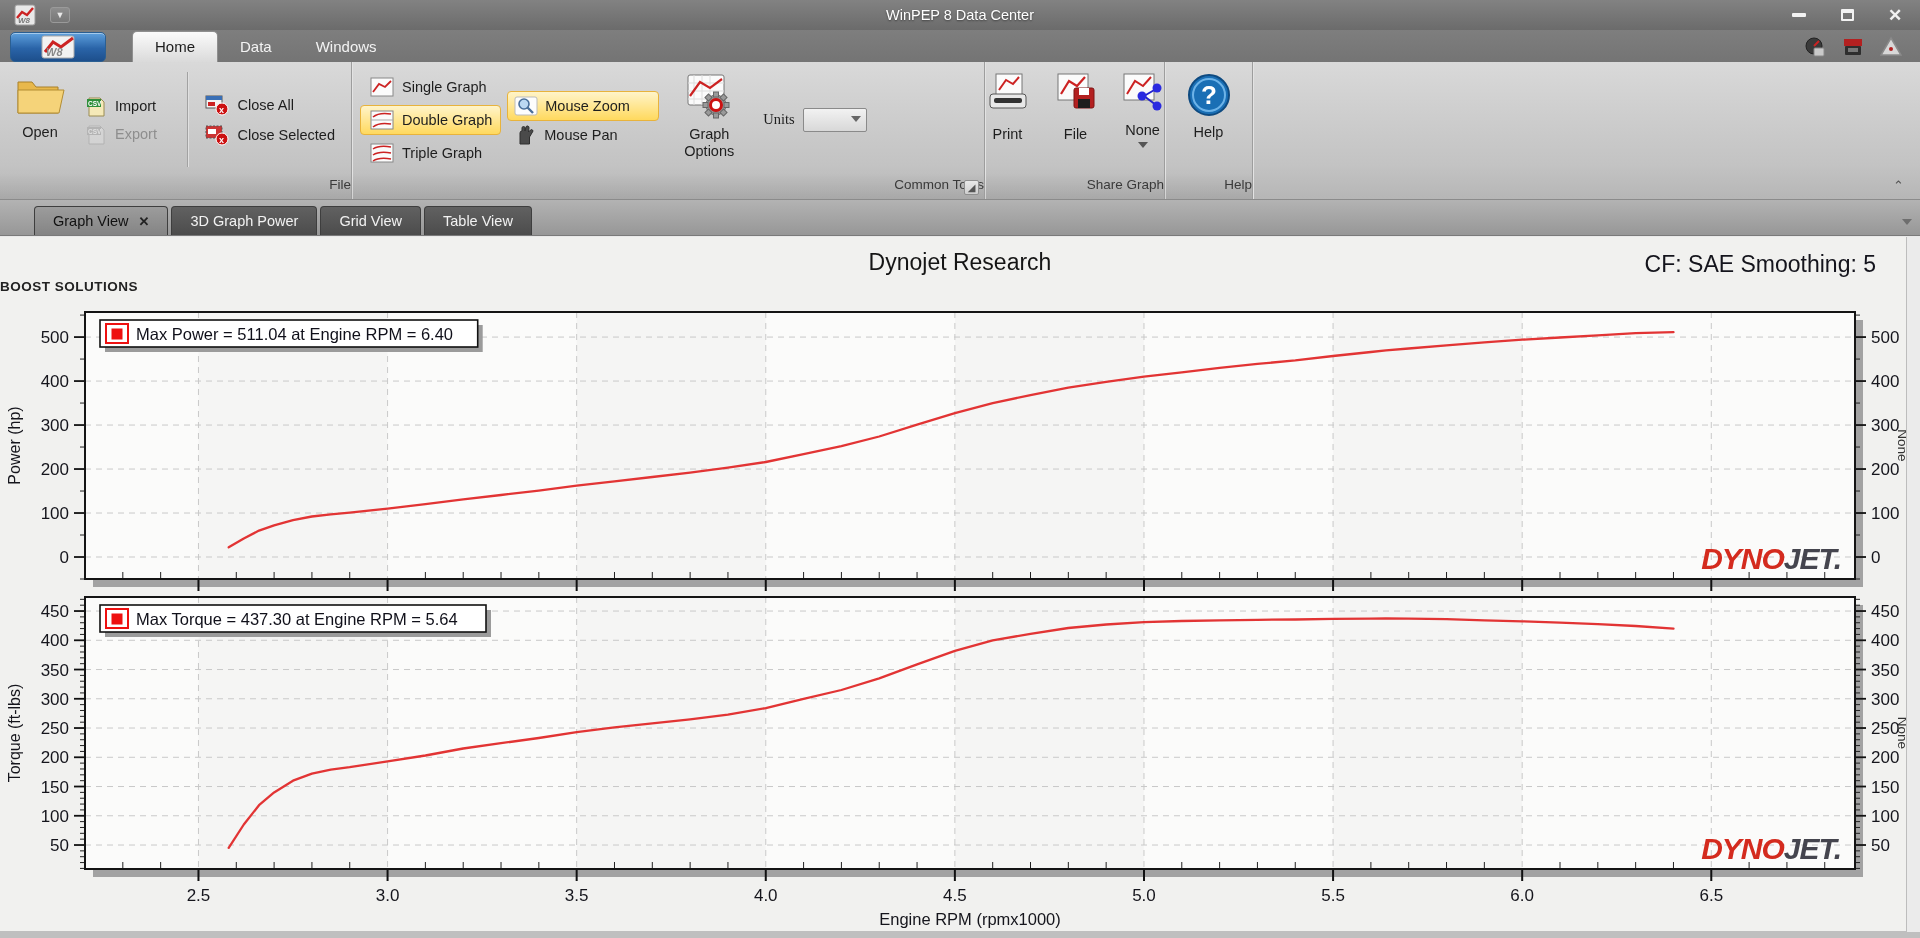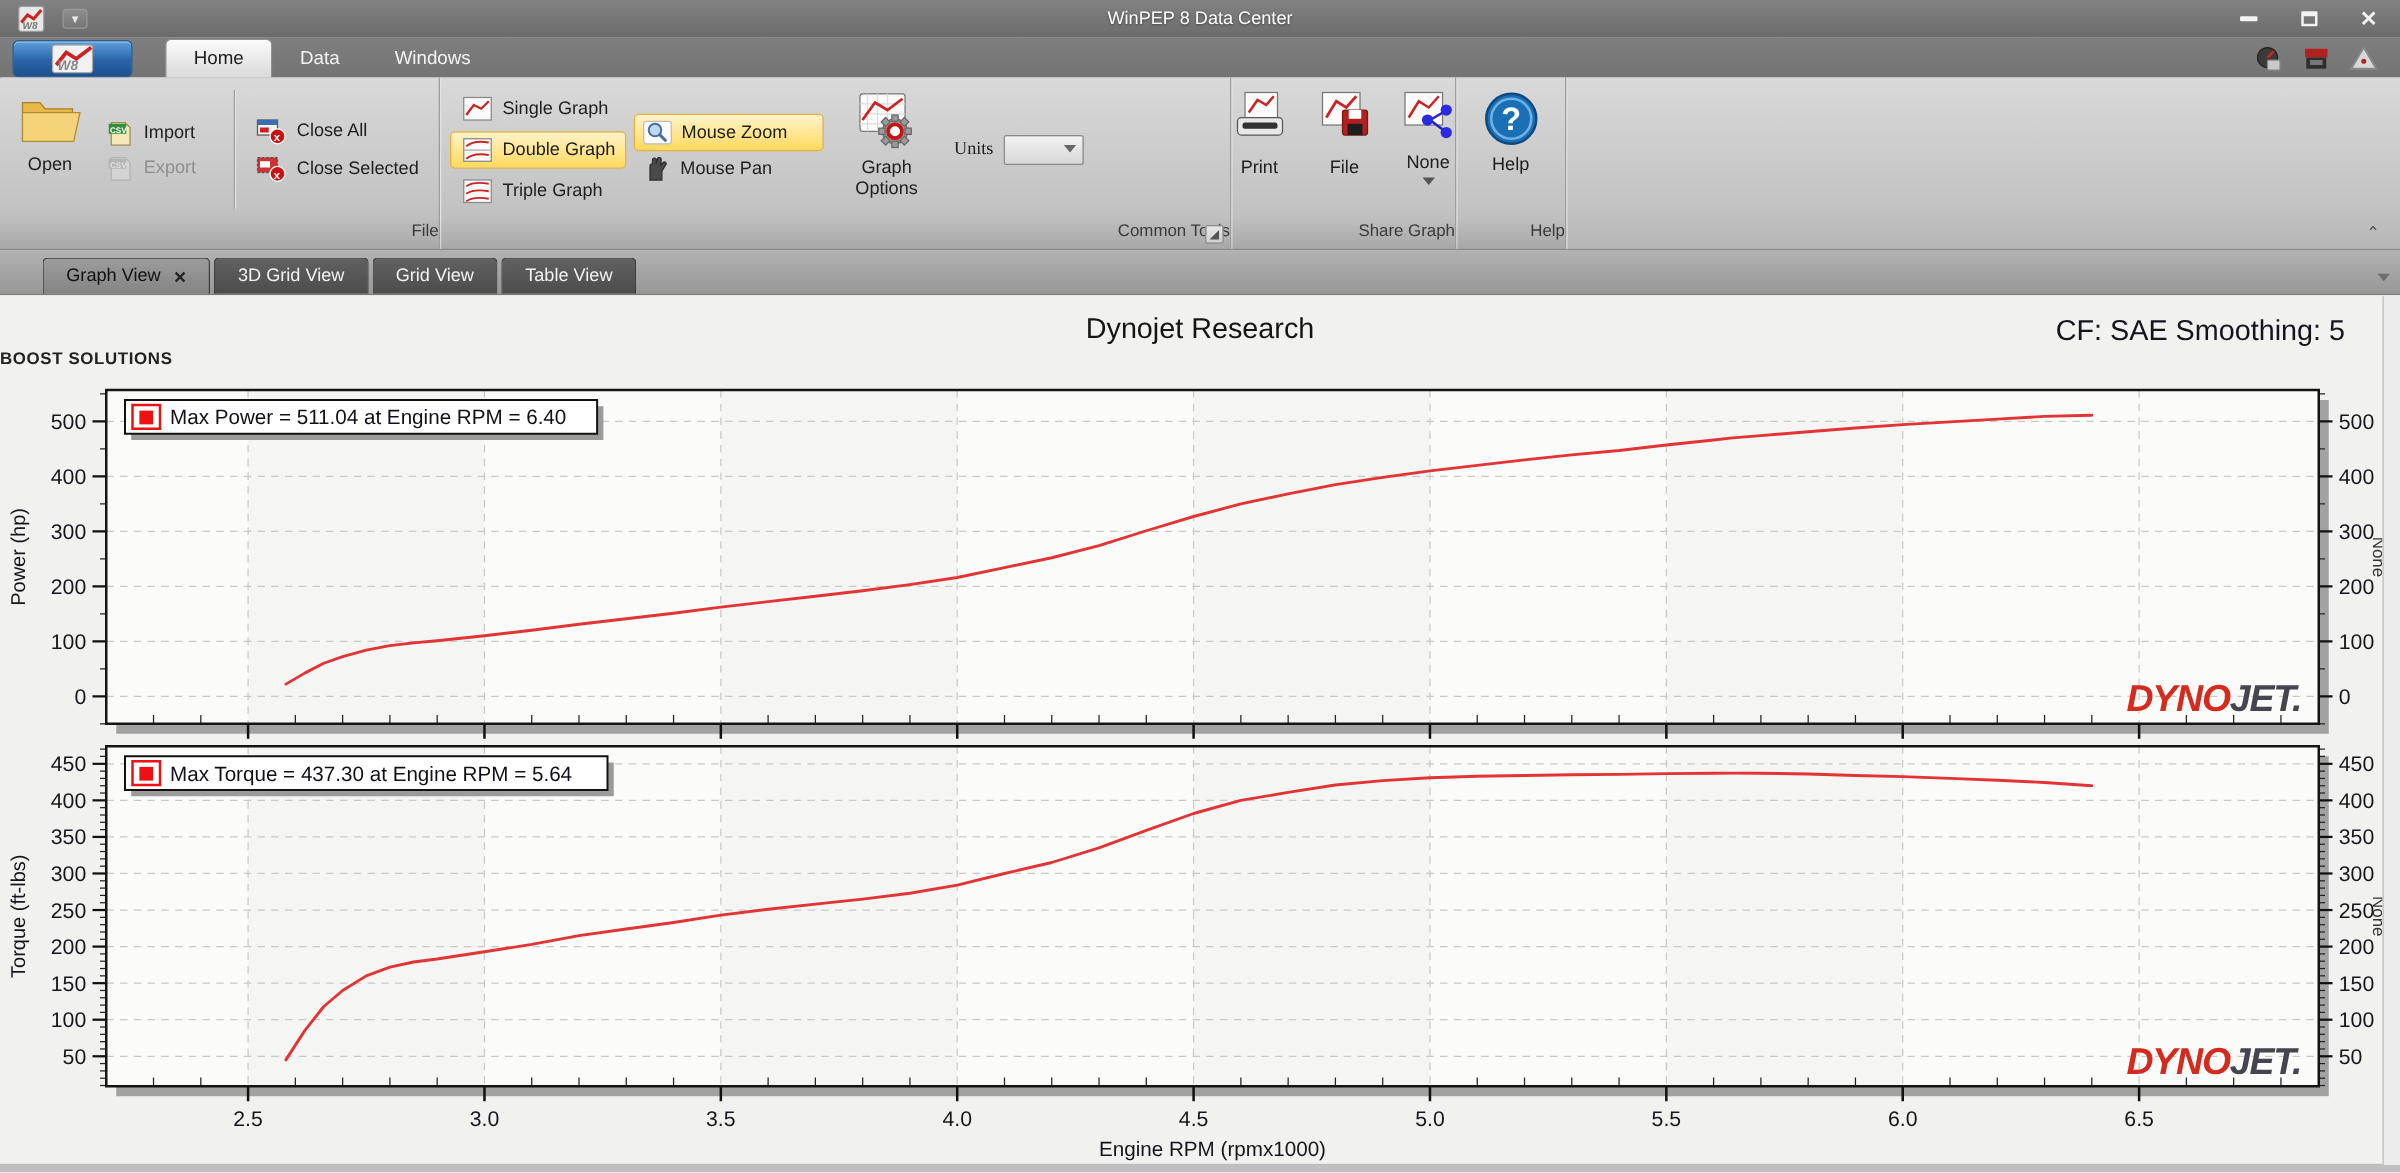--- a/index.html
+++ b/index.html
@@ -315,21 +315,21 @@
       <div class="collapse-chevron">⌃</div>
     </div>
   </div>
 
   <div class="doctabs">
     <div class="dtab active">
       <span>Graph View</span>
       <span class="closex">✕</span>
     </div>
     <div class="dtab inactive">
-      <span>3D Grid View</span>
+      <span>3D Graph Power</span>
     </div>
     <div class="dtab inactive">
       <span>Grid View</span>
     </div>
     <div class="dtab inactive">
       <span>Table View</span>
     </div>
     <div class="tab-overflow"></div>
   </div>
 

